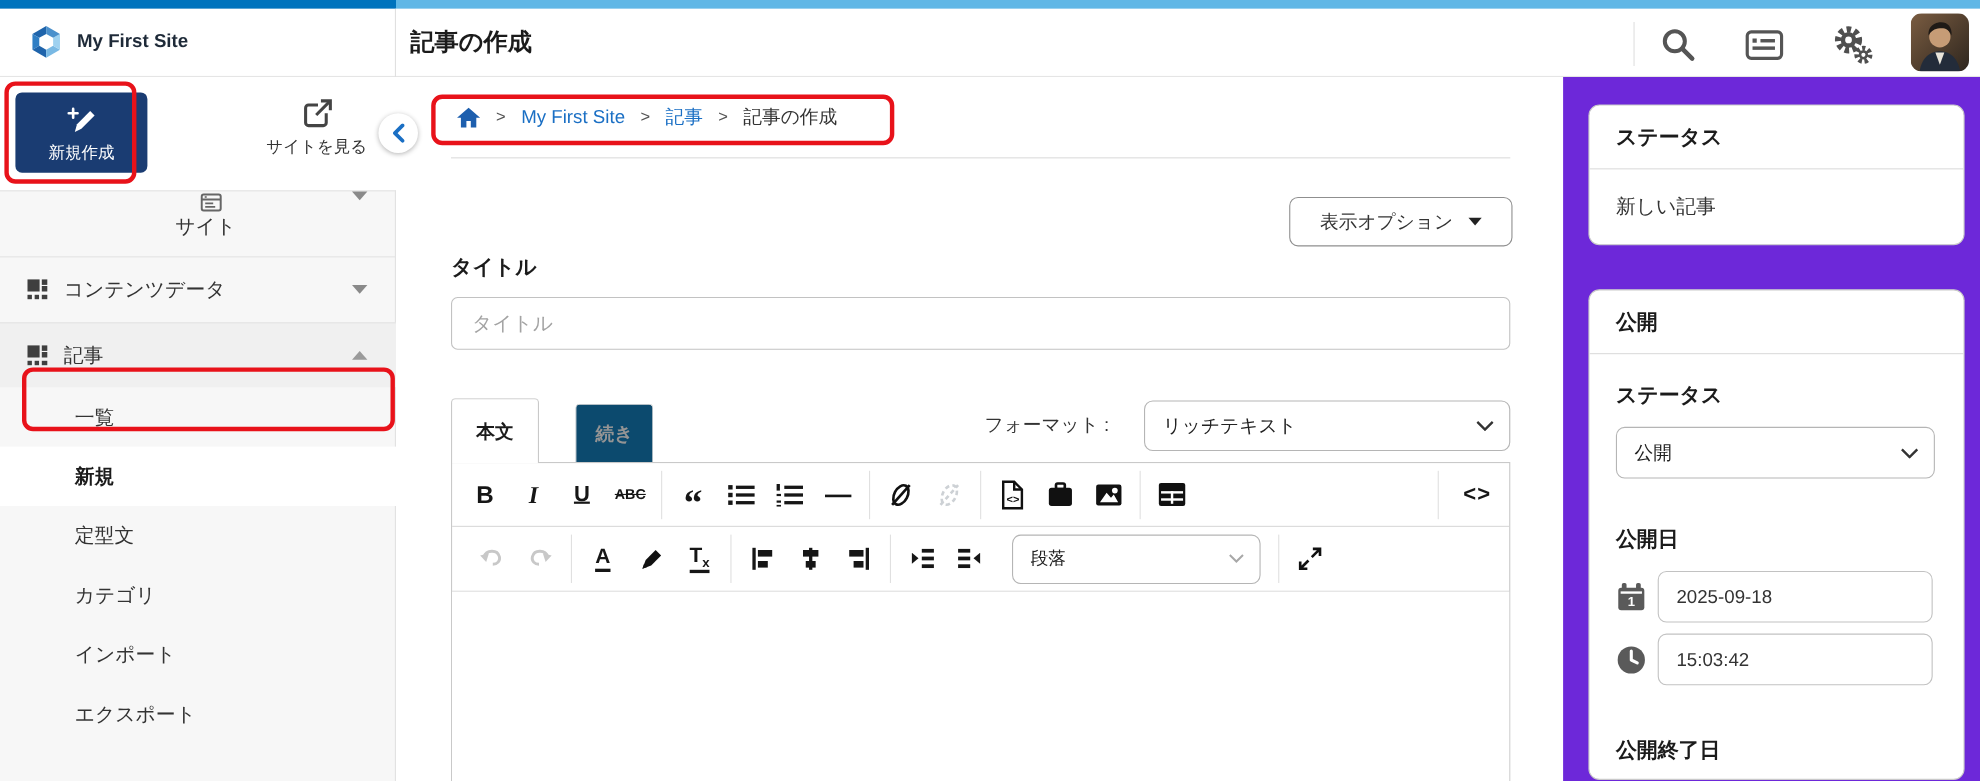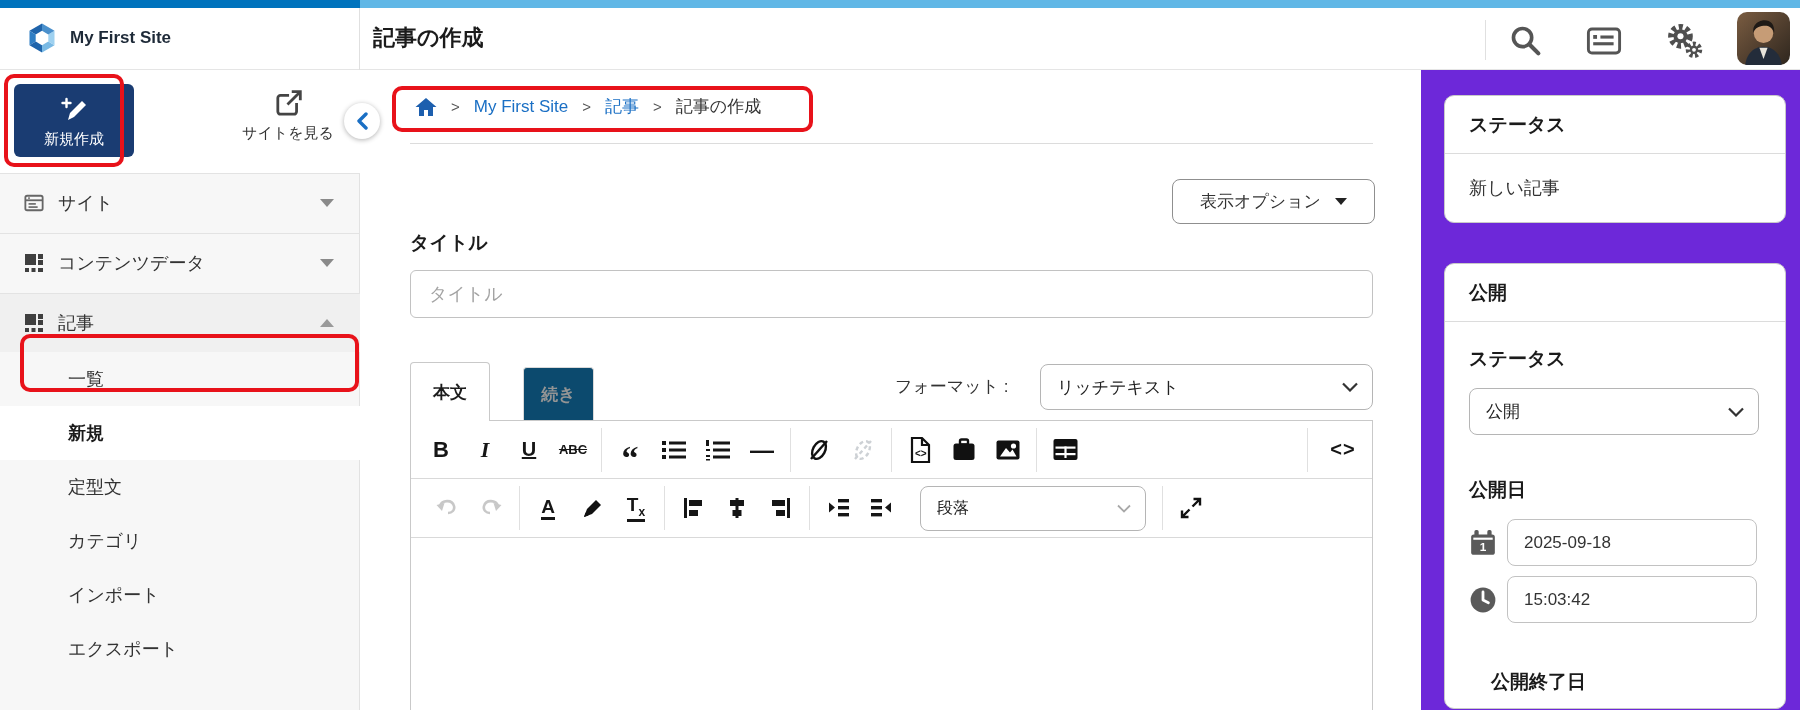--- a/index.html
+++ b/index.html
@@ -164,21 +164,21 @@
           <svg width="30" height="30" viewBox="0 0 28 28">
             <path d="M15 6 H7 a2.5 2.5 0 0 0 -2.5 2.5 V21 a2.5 2.5 0 0 0 2.5 2.5 H19.5 A2.5 2.5 0 0 0 22 21 V13" fill="none" stroke="#444" stroke-width="2.6"></path>
             <path d="M13.5 14.5 L25 3" stroke="#444" stroke-width="2.6"></path>
             <path d="M17.5 2.5 H25.5 V10.5" fill="none" stroke="#444" stroke-width="2.6"></path>
           </svg>
         </div>
         <div>サイトを見る</div>
       </div>
     </div>
 
-    <div class="menu-row" style="top:103px;">
+    <div class="menu-row" style="top:103px;flex-direction:column;">
       <span class="mi">
         <svg width="20" height="20" viewBox="0 0 22 22">
             <rect x="1.5" y="3" width="19" height="16" rx="2" fill="none" stroke="#666" stroke-width="2"></rect>
             <line x1="1.5" y1="8" x2="20.5" y2="8" stroke="#666" stroke-width="2"></line>
             <rect x="4.5" y="4.8" width="2" height="1.6" fill="#666"></rect>
             <line x1="5" y1="12" x2="13" y2="12" stroke="#666" stroke-width="1.8"></line>
             <line x1="5" y1="15.5" x2="15" y2="15.5" stroke="#666" stroke-width="1.8"></line>
           </svg>
       </span>
       <span class="ml">サイト</span>
@@ -486,21 +486,21 @@
         <div style="display:flex;align-items:center;margin-top:10px;">
           <span style="margin-right:10px;display:flex;">
             <svg width="28" height="28" viewBox="0 0 26 26">
                 <circle cx="13" cy="13" r="11.5" fill="#5a5a5a"></circle>
                 <path d="M13 13 V5.5 M13 13 L18 15.5" stroke="#fff" stroke-width="2.6" stroke-linecap="round"></path>
               </svg>
           </span>
           <input class="dt-input" value="15:03:42" style="">
         </div>
 
-        <div class="mini-label" style="margin-top:46px;margin-left:22px;">公開終了日</div>
+        <div class="mini-label" style="margin-top:46px;">公開終了日</div>
       </div>
     </div>
   </div>
 
   <div class="abs ring" style="left:4px;top:74px;width:120px;height:93px;"></div>
   <div class="abs ring" style="left:20px;top:334px;width:339px;height:58px;"></div>
   <div class="abs ring" style="left:392px;top:86px;width:421px;height:46px;"></div>
 
 </div>
 

